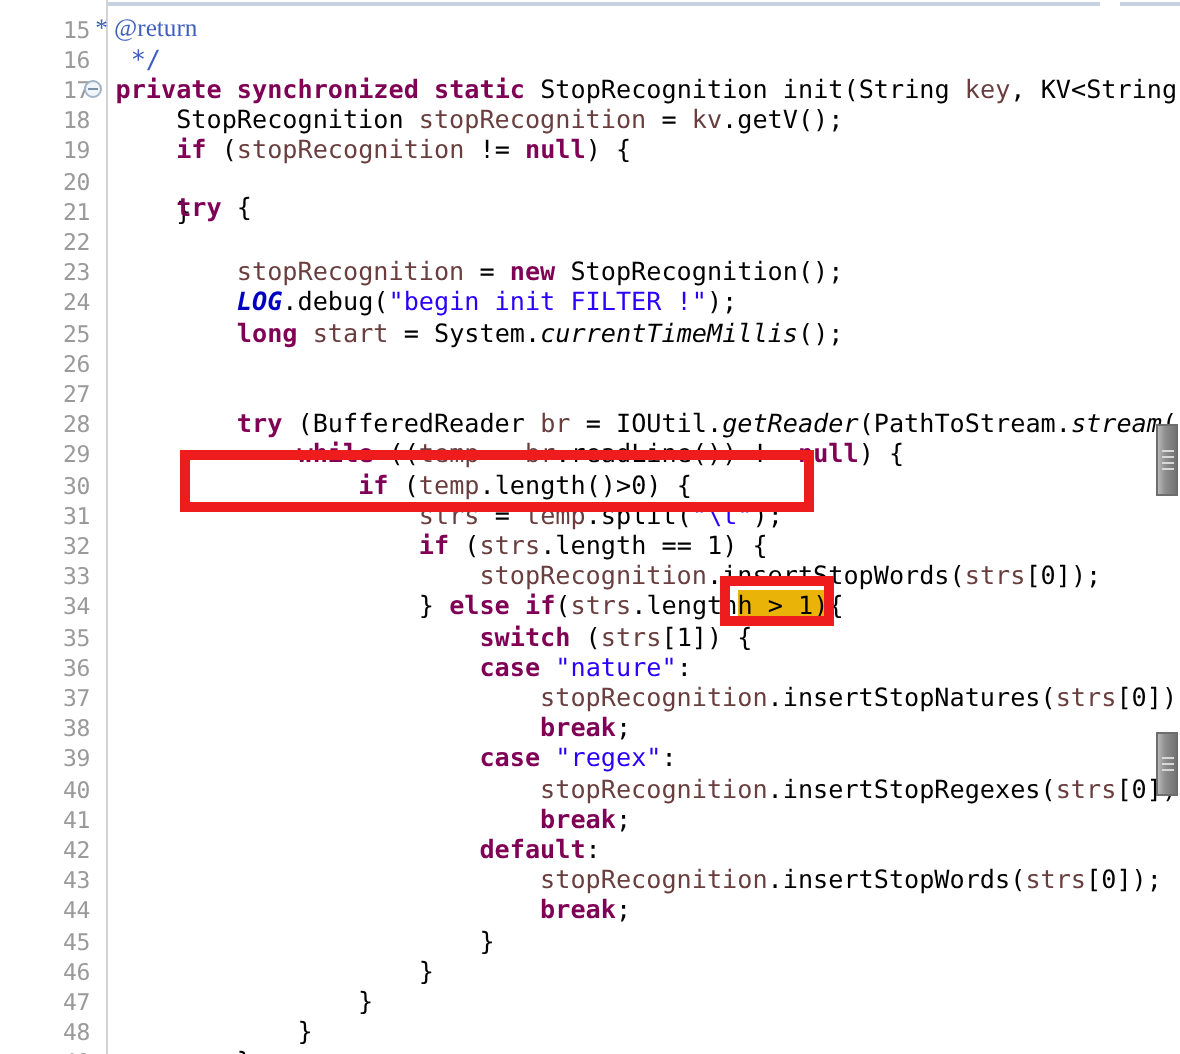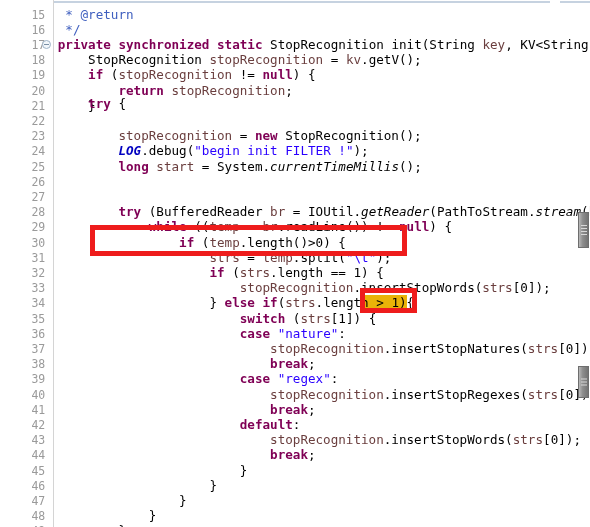--- a/index.html
+++ b/index.html
@@ -126,38 +126,37 @@
       <div class="lnum" style="top: 433.1px;">43</div>
       <div class="lnum" style="top: 448.3px;">44</div>
       <div class="lnum" style="top: 463.5px;">45</div>
       <div class="lnum" style="top: 478.7px;">46</div>
       <div class="lnum" style="top: 493.9px;">47</div>
       <div class="lnum" style="top: 509.1px;">48</div>
       <div class="lnum" style="top: 524.3px;">49</div>
     </div>
 
   <div id="code">
-      <div class="line" style="top: 6.5px;"><span class="cmt">    * </span><span class="cmt">@return</span></div>
+      <div class="line" style="top: 6.5px; font-family: Liberation Serif, serif;"><span class="cmt">    * </span><span class="cmt">@return</span></div>
       <div class="line" style="top: 21.7px;"><span class="cmt">    */</span></div>
       <div class="line" style="top: 36.9px;"><span class="plain">   </span><span class="kw">private</span><span class="plain"> </span><span class="kw">synchronized</span><span class="plain"> </span><span class="kw">static</span><span class="plain"> StopRecognition init(</span><span class="plain">String</span><span class="plain"> </span><span class="loc">key</span><span class="plain">, KV&lt;</span><span class="plain">String</span><span class="plain">, StopR</span></div>
       <div class="line" style="top: 52.1px;"><span class="plain">       StopRecognition </span><span class="loc">stopRecognition</span><span class="plain"> = </span><span class="loc">kv</span><span class="plain">.getV();</span></div>
       <div class="line" style="top: 67.3px;"><span class="plain">       </span><span class="kw">if</span><span class="plain"> (</span><span class="loc">stopRecognition</span><span class="plain"> != </span><span class="kw">null</span><span class="plain">) {</span></div>
-      <div class="line" style="top: 82.5px;"><span class="plain">           </span><span class="kw">return</span><span class="plain"> </span><span class="loc">stopRecognition</span><span class="plain">;</span></div>
       <div class="line" style="top: 97.7px;"><span class="plain">       }</span></div>
       <div class="line" style="top: 96px;"><span class="plain">       </span><span class="kw">try</span><span class="plain"> {</span></div>
       <div class="line" style="top: 128.1px;"><span class="plain">           </span><span class="loc">stopRecognition</span><span class="plain"> = </span><span class="kw">new</span><span class="plain"> StopRecognition();</span></div>
       <div class="line" style="top: 143.3px;"><span class="plain">           </span><span class="sfld">LOG</span><span class="plain">.debug(</span><span class="str">"begin init FILTER !"</span><span class="plain">);</span></div>
       <div class="line" style="top: 158.5px;"><span class="plain">           </span><span class="kw">long</span><span class="plain"> </span><span class="loc">start</span><span class="plain"> = System.</span><span class="smeth">currentTimeMillis</span><span class="plain">();</span></div>
       <div class="line" style="top: 204.1px;"><span class="plain">           </span><span class="kw">try</span><span class="plain"> (BufferedReader </span><span class="loc">br</span><span class="plain"> = IOUtil.</span><span class="smeth">getReader</span><span class="plain">(PathToStream.</span><span class="smeth">stream</span><span class="plain">(</span><span class="loc">kv</span></div>
       <div class="line" style="top: 219.3px;"><span class="plain">               </span><span class="kw">while</span><span class="plain"> ((</span><span class="loc">temp</span><span class="plain"> = </span><span class="loc">br</span><span class="plain">.readLine()) != </span><span class="kw">null</span><span class="plain">) {</span></div>
       <div class="line" style="top: 234.5px;"><span class="plain">                   </span><span class="kw">if</span><span class="plain"> (</span><span class="loc">temp</span><span class="plain">.length()&gt;</span><span class="plain">0</span><span class="plain">) {</span></div>
       <div class="line" style="top: 249.7px;"><span class="plain">                       </span><span class="loc">strs</span><span class="plain"> = </span><span class="loc">temp</span><span class="plain">.split(</span><span class="str">"\t"</span><span class="plain">);</span></div>
       <div class="line" style="top: 264.9px;"><span class="plain">                       </span><span class="kw">if</span><span class="plain"> (</span><span class="loc">strs</span><span class="plain">.length == </span><span class="plain">1</span><span class="plain">) {</span></div>
       <div class="line" style="top: 280.1px;"><span class="plain">                           </span><span class="loc">stopRecognition</span><span class="plain">.insertStopWords(</span><span class="loc">strs</span><span class="plain">[</span><span class="plain">0</span><span class="plain">]);</span></div>
-      <div class="line" style="top: 295.3px;"><span class="plain">                       } </span><span class="kw">else</span><span class="plain"> </span><span class="kw">if</span><span class="plain">(</span><span class="loc">strs</span><span class="plain">.lengt</span><span class="plain sel">h &gt; 1)</span><span class="plain">{</span></div>
+      <div class="line" style="top: 295.3px;"><span class="plain">                       } </span><span class="kw">else</span><span class="plain"> </span><span class="kw">if</span><span class="plain">(</span><span class="loc">strs</span><span class="plain">.length</span><span class="plain sel">h &gt; 1)</span><span class="plain">{</span></div>
       <div class="line" style="top: 310.5px;"><span class="plain">                           </span><span class="kw">switch</span><span class="plain"> (</span><span class="loc">strs</span><span class="plain">[</span><span class="plain">1</span><span class="plain">]) {</span></div>
       <div class="line" style="top: 325.7px;"><span class="plain">                           </span><span class="kw">case</span><span class="plain"> </span><span class="str">"nature"</span><span class="plain">:</span></div>
       <div class="line" style="top: 340.9px;"><span class="plain">                               </span><span class="loc">stopRecognition</span><span class="plain">.insertStopNatures(</span><span class="loc">strs</span><span class="plain">[</span><span class="plain">0</span><span class="plain">]);</span></div>
       <div class="line" style="top: 356.1px;"><span class="plain">                               </span><span class="kw">break</span><span class="plain">;</span></div>
       <div class="line" style="top: 371.3px;"><span class="plain">                           </span><span class="kw">case</span><span class="plain"> </span><span class="str">"regex"</span><span class="plain">:</span></div>
       <div class="line" style="top: 386.5px;"><span class="plain">                               </span><span class="loc">stopRecognition</span><span class="plain">.insertStopRegexes(</span><span class="loc">strs</span><span class="plain">[</span><span class="plain">0</span><span class="plain">]);</span></div>
       <div class="line" style="top: 401.7px;"><span class="plain">                               </span><span class="kw">break</span><span class="plain">;</span></div>
       <div class="line" style="top: 416.9px;"><span class="plain">                           </span><span class="kw">default</span><span class="plain">:</span></div>
       <div class="line" style="top: 432.1px;"><span class="plain">                               </span><span class="loc">stopRecognition</span><span class="plain">.insertStopWords(</span><span class="loc">strs</span><span class="plain">[</span><span class="plain">0</span><span class="plain">]);</span></div>
       <div class="line" style="top: 447.3px;"><span class="plain">                               </span><span class="kw">break</span><span class="plain">;</span></div>

